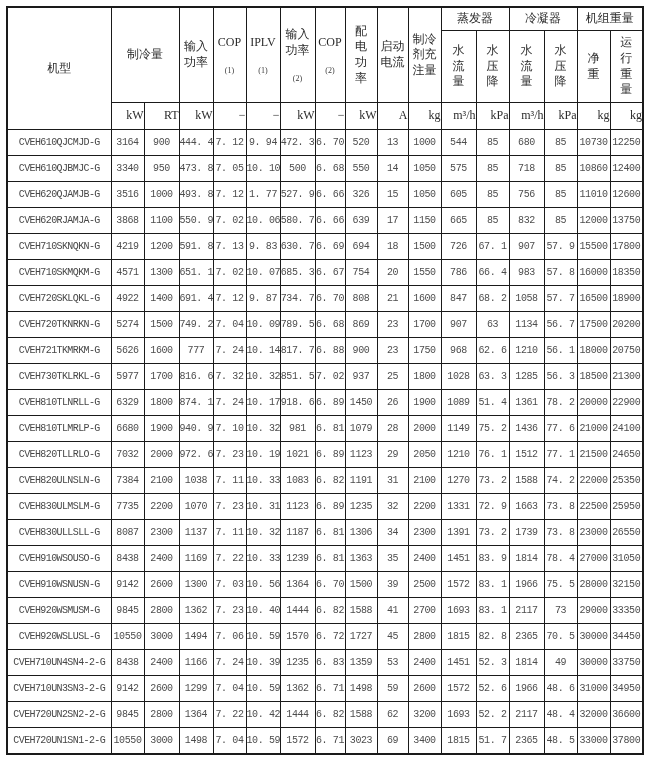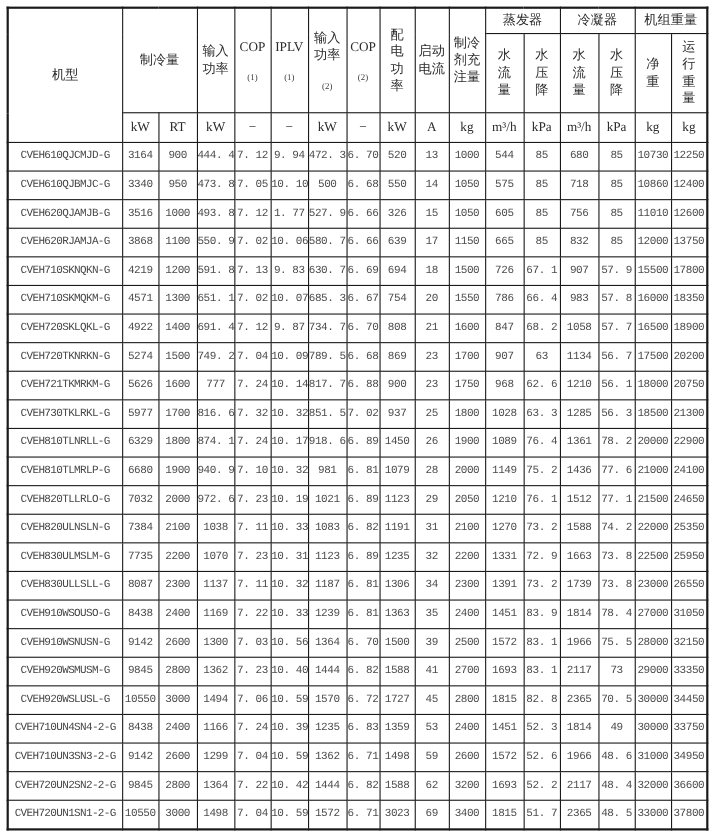--- a/index.html
+++ b/index.html
@@ -6,21 +6,21 @@
   body{width:648px;height:760px;overflow:hidden;font-family:"Liberation Sans",sans-serif;}
   .page{box-sizing:border-box;width:648px;height:760px;padding:6px;}
   table.spec{border-collapse:collapse;table-layout:fixed;width:636px;border:2px solid #1a1a1a;background:#ffffff;}
   .spec th,.spec td{border:1px solid #1a1a1a;text-align:center;vertical-align:middle;padding:0;overflow:hidden;}
   
   .spec thead th{font-family:"Liberation Serif","DejaVu Serif",serif;font-weight:normal;
                  font-size:12px;color:#2b2b2b;white-space:pre-line;line-height:1.3;margin-top:16px;}
   .row-group th{height:22px;font-size:12px;}
   .row-sub th{height:71px;}
   .row-units th{height:26px;font-size:11px;color:#3a3a3a;
-                font-family:"Liberation Serif","DejaVu Serif",serif;}
+                font-family:"Liberation Serif","DejaVu Serif",serif;text-align:right;}
   th .main{display:block;}
   th .sup{display:block;font-size:8px;line-height:1;margin-top:1px;color:#3a3a3a;}
   th.model-h{font-size:13px;}
   
   .spec tbody tr{height:26px;}
   .spec tbody td{font-family:"Liberation Mono","DejaVu Sans Mono",monospace;
                  font-size:10px;letter-spacing:-0.4px;color:#4d4d4d;white-space:nowrap;}
   .spec tbody td.model{font-size:10px;letter-spacing:-0.6px;color:#474747;margin-left:45px;}
 </style>
 </head>
@@ -319,21 +319,21 @@
           <td>1800</td>
           <td>874. 1</td>
           <td>7. 24</td>
           <td>10. 17</td>
           <td>918. 6</td>
           <td>6. 89</td>
           <td>1450</td>
           <td>26</td>
           <td>1900</td>
           <td>1089</td>
-          <td>76. 4</td>
+          <td>51. 4</td>
           <td>1361</td>
           <td>78. 2</td>
           <td>20000</td>
           <td>22900</td>
         </tr>
         <tr>
           <td class="model">CVEH810TLMRLP-G</td>
           <td>6680</td>
           <td>1900</td>
           <td>940. 9</td>

